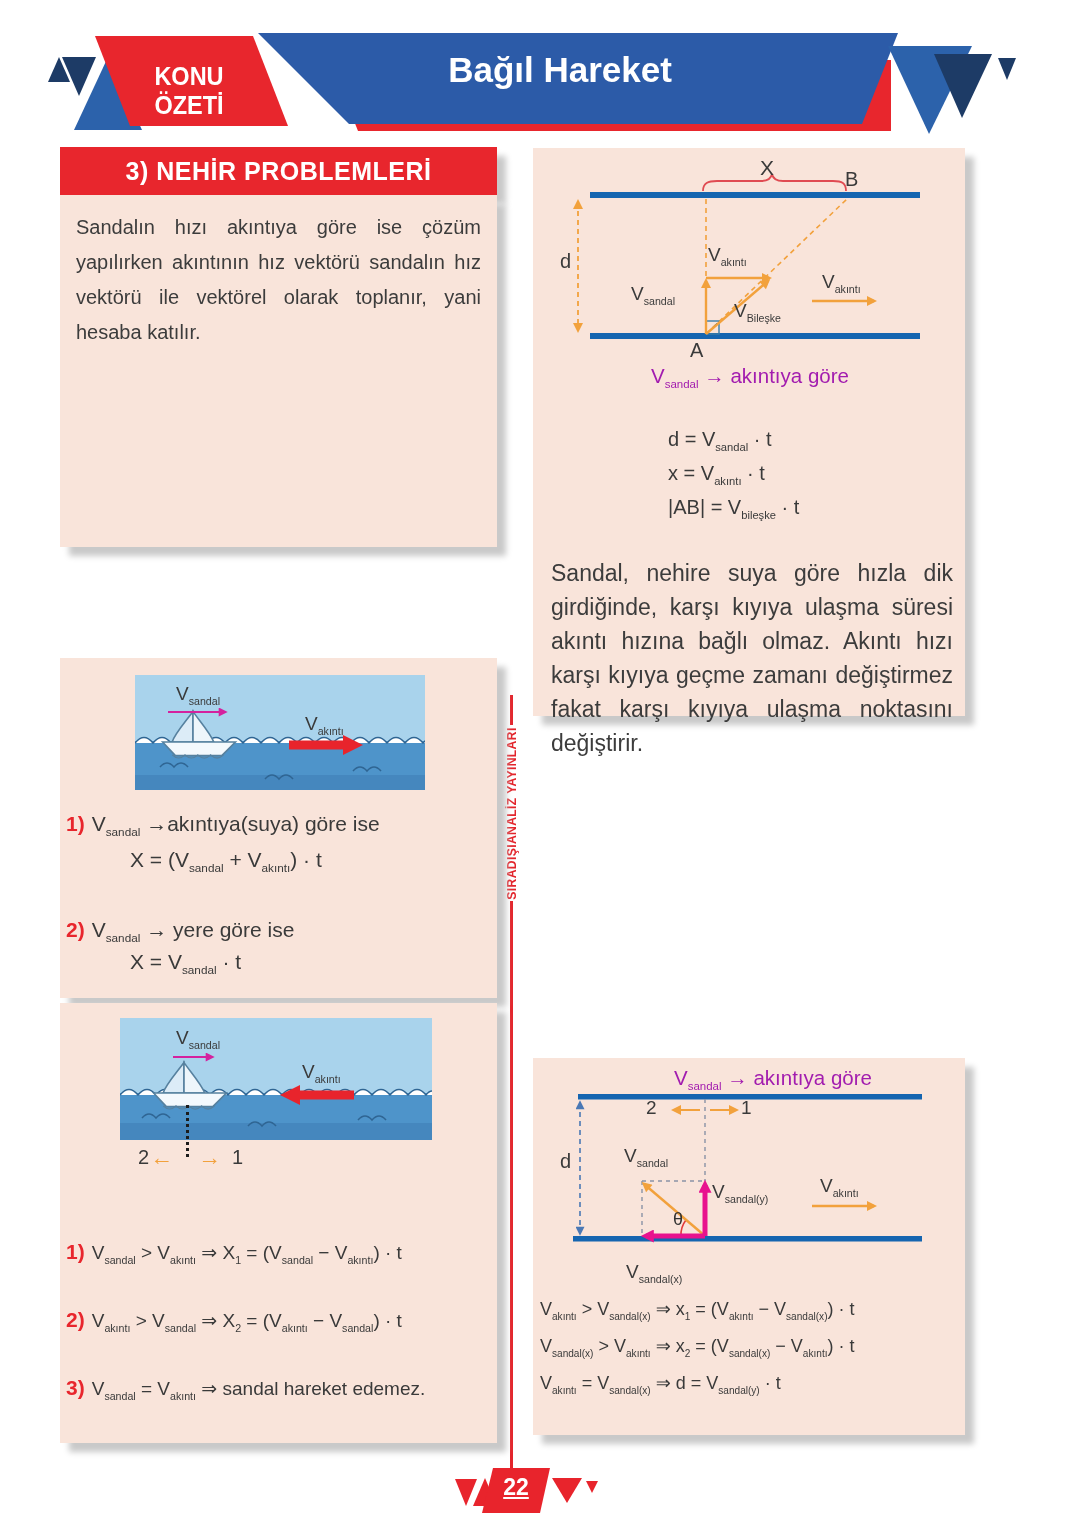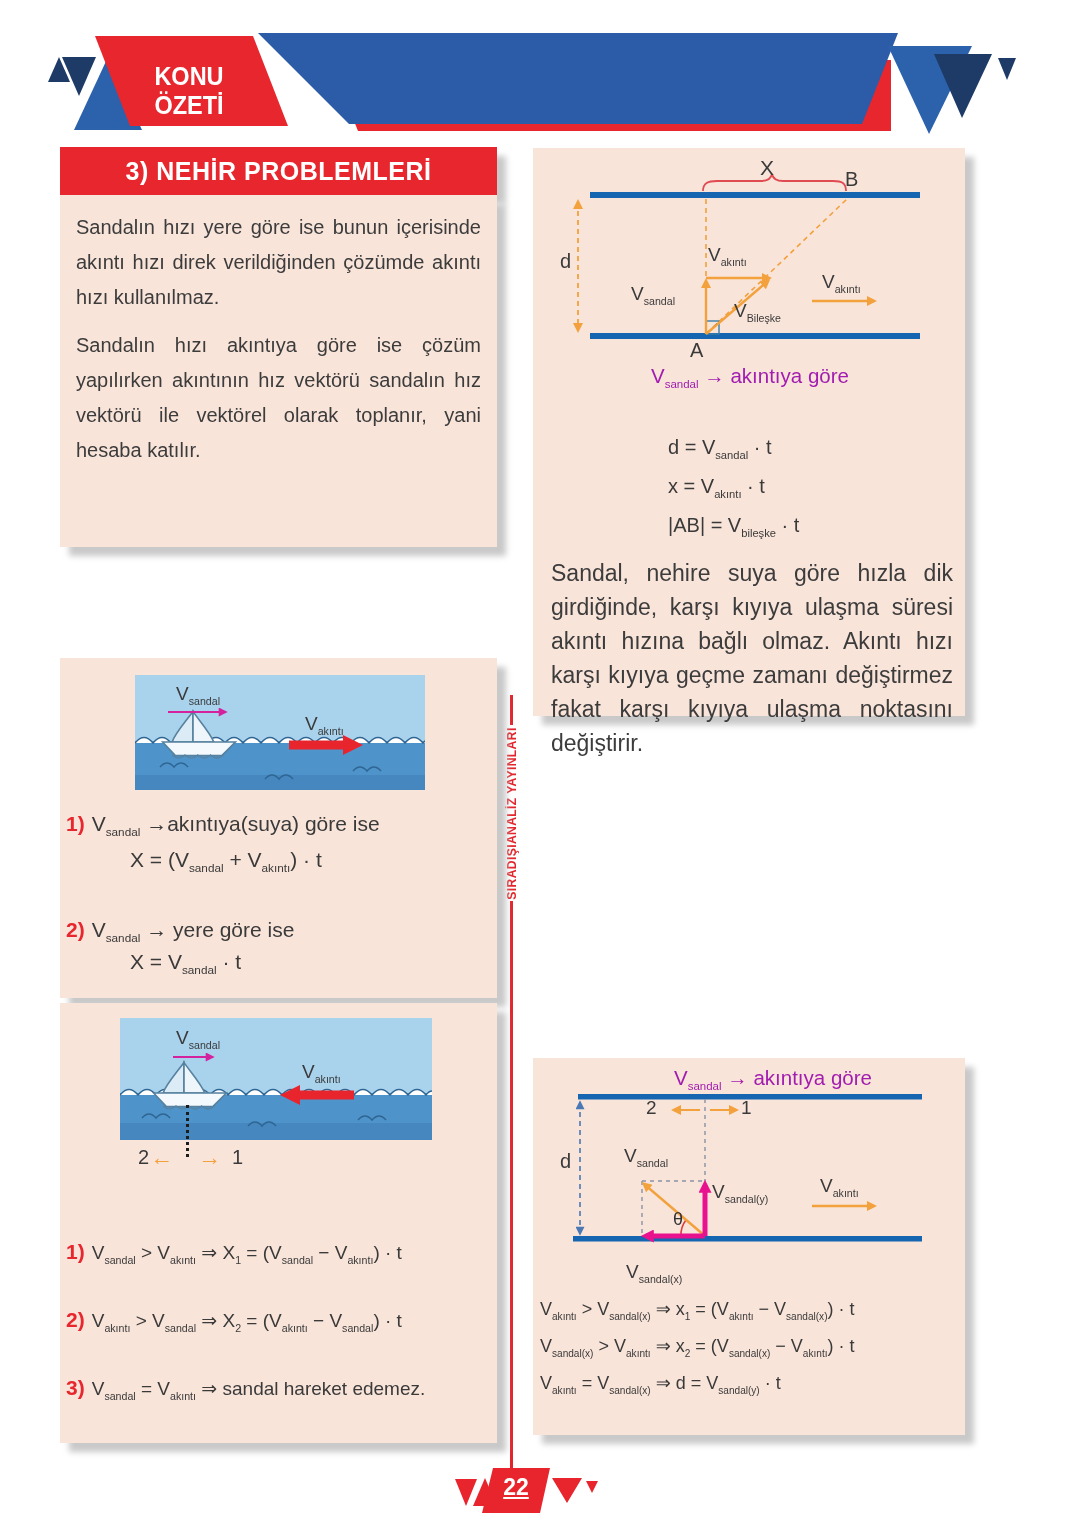--- a/index.html
+++ b/index.html
@@ -17,21 +17,21 @@
   .itemrow{position:absolute;white-space:nowrap;font-size:21px;color:#3a3a3a;}
   .num{color:#e8262d;font-weight:bold;margin-right:7px;font-size:21px;}
   .fsmall{font-size:19px;}
   .redline{position:absolute;background:#e3242b;}
   .pubbox{position:absolute;display:flex;align-items:center;justify-content:center;background:#fff;}
   .pubtext{transform:rotate(-90deg) scaleX(.9);white-space:nowrap;color:#e3242b;
            font-weight:bold;font-size:13.5px;letter-spacing:.4px;}
   .caption{position:absolute;font-size:20.5px;color:#a21caf;}
   .dotline{position:absolute;border-left:3px dotted #1c1c1c;}
   .oarr{position:absolute;color:#f2a13c;font-size:23px;font-weight:bold;line-height:1;}
-  .fline{font-size:20px;white-space:nowrap;margin:16px 0 11px 0;color:#3a3a3a;}
+  .fline{font-size:20px;white-space:nowrap;margin:8px 0 11px 0;color:#3a3a3a;}
   .fline18{font-size:18px;white-space:nowrap;margin:0 0 15px 0;color:#3a3a3a;}
   .pgnum{position:absolute;color:#fff;font-weight:bold;font-size:23px;text-align:center;text-decoration:underline;}
 </style>
 </head>
 <body>
 
 <div class="page">
 
   <svg class="abs" style="left:0;top:0" width="1080" height="142" viewBox="0 0 1080 142">
     <polygon points="48,82 59,57 70,82" fill="#1d3b66"></polygon>
@@ -40,33 +40,35 @@
     <polygon points="330,60 891,60 891,131 358,131" fill="#e8262d"></polygon>
     <polygon points="258,33 898,33 862,124 349,124" fill="#2c5ba8"></polygon>
     <polygon points="95,36 253,36 288,126 130,126" fill="#e8262d"></polygon>
     <polygon points="888,46 972,46 929,134" fill="#2c62ab"></polygon>
     <polygon points="934,54 992,54 962,118" fill="#1d3b66"></polygon>
     <polygon points="998,58 1016,58 1007,80" fill="#1d3b66"></polygon>
   </svg>
   <div class="hdr-text" style="left:112px;top:62px;width:154px;font-size:25px;transform:scaleX(.94);">
     <span>KONU ÖZETİ</span>
   </div>
+  <div class="hdr-text" style="left:300px;top:50px;width:520px;font-size:35px;">
+    <span>Bağıl Hareket</span>
+  </div>
 
   <div class="redline" style="left:510px;top:695px;width:3px;height:773px;"></div>
   <div class="pubbox" style="left:482px;top:725px;width:60px;height:176px;">
     <span class="pubtext">SIRADIŞIANALİZ YAYINLARI</span>
   </div>
 
   <div class="sec-title" style="left:60px;top:147px;width:437px;height:48px;">
     <span>3) NEHİR PROBLEMLERİ</span>
   </div>
 
   <div class="panel" style="left:60px;top:195px;width:437px;height:352px;">
     <div style="padding:15px 16px 0 16px;">
-      <p class="para">Sandalın hızı yere göre ise bunun içerisinde akıntı hızı direk verildiğinden çözümde akıntı hızı kullanılmaz.</p>
       <p class="para">Sandalın hızı akıntıya göre ise çözüm yapılırken akıntının hız vektörü sandalın hız vektörü ile vektörel olarak toplanır, yani hesaba katılır.</p>
     </div>
   </div>
 
   <div class="panel" style="left:60px;top:658px;width:437px;height:340px;"></div>
   <svg class="abs" style="left:135px;top:675px" width="290" height="115" viewBox="0 0 290 115">
     <defs>
       <marker id="s3r" viewBox="0 0 10 10" refX="2" refY="5" markerUnits="userSpaceOnUse" markerWidth="22" markerHeight="20" orient="auto">
           <path d="M0,0 L10,5 L0,10 z" fill="#e8242c"></path>
         </marker>

